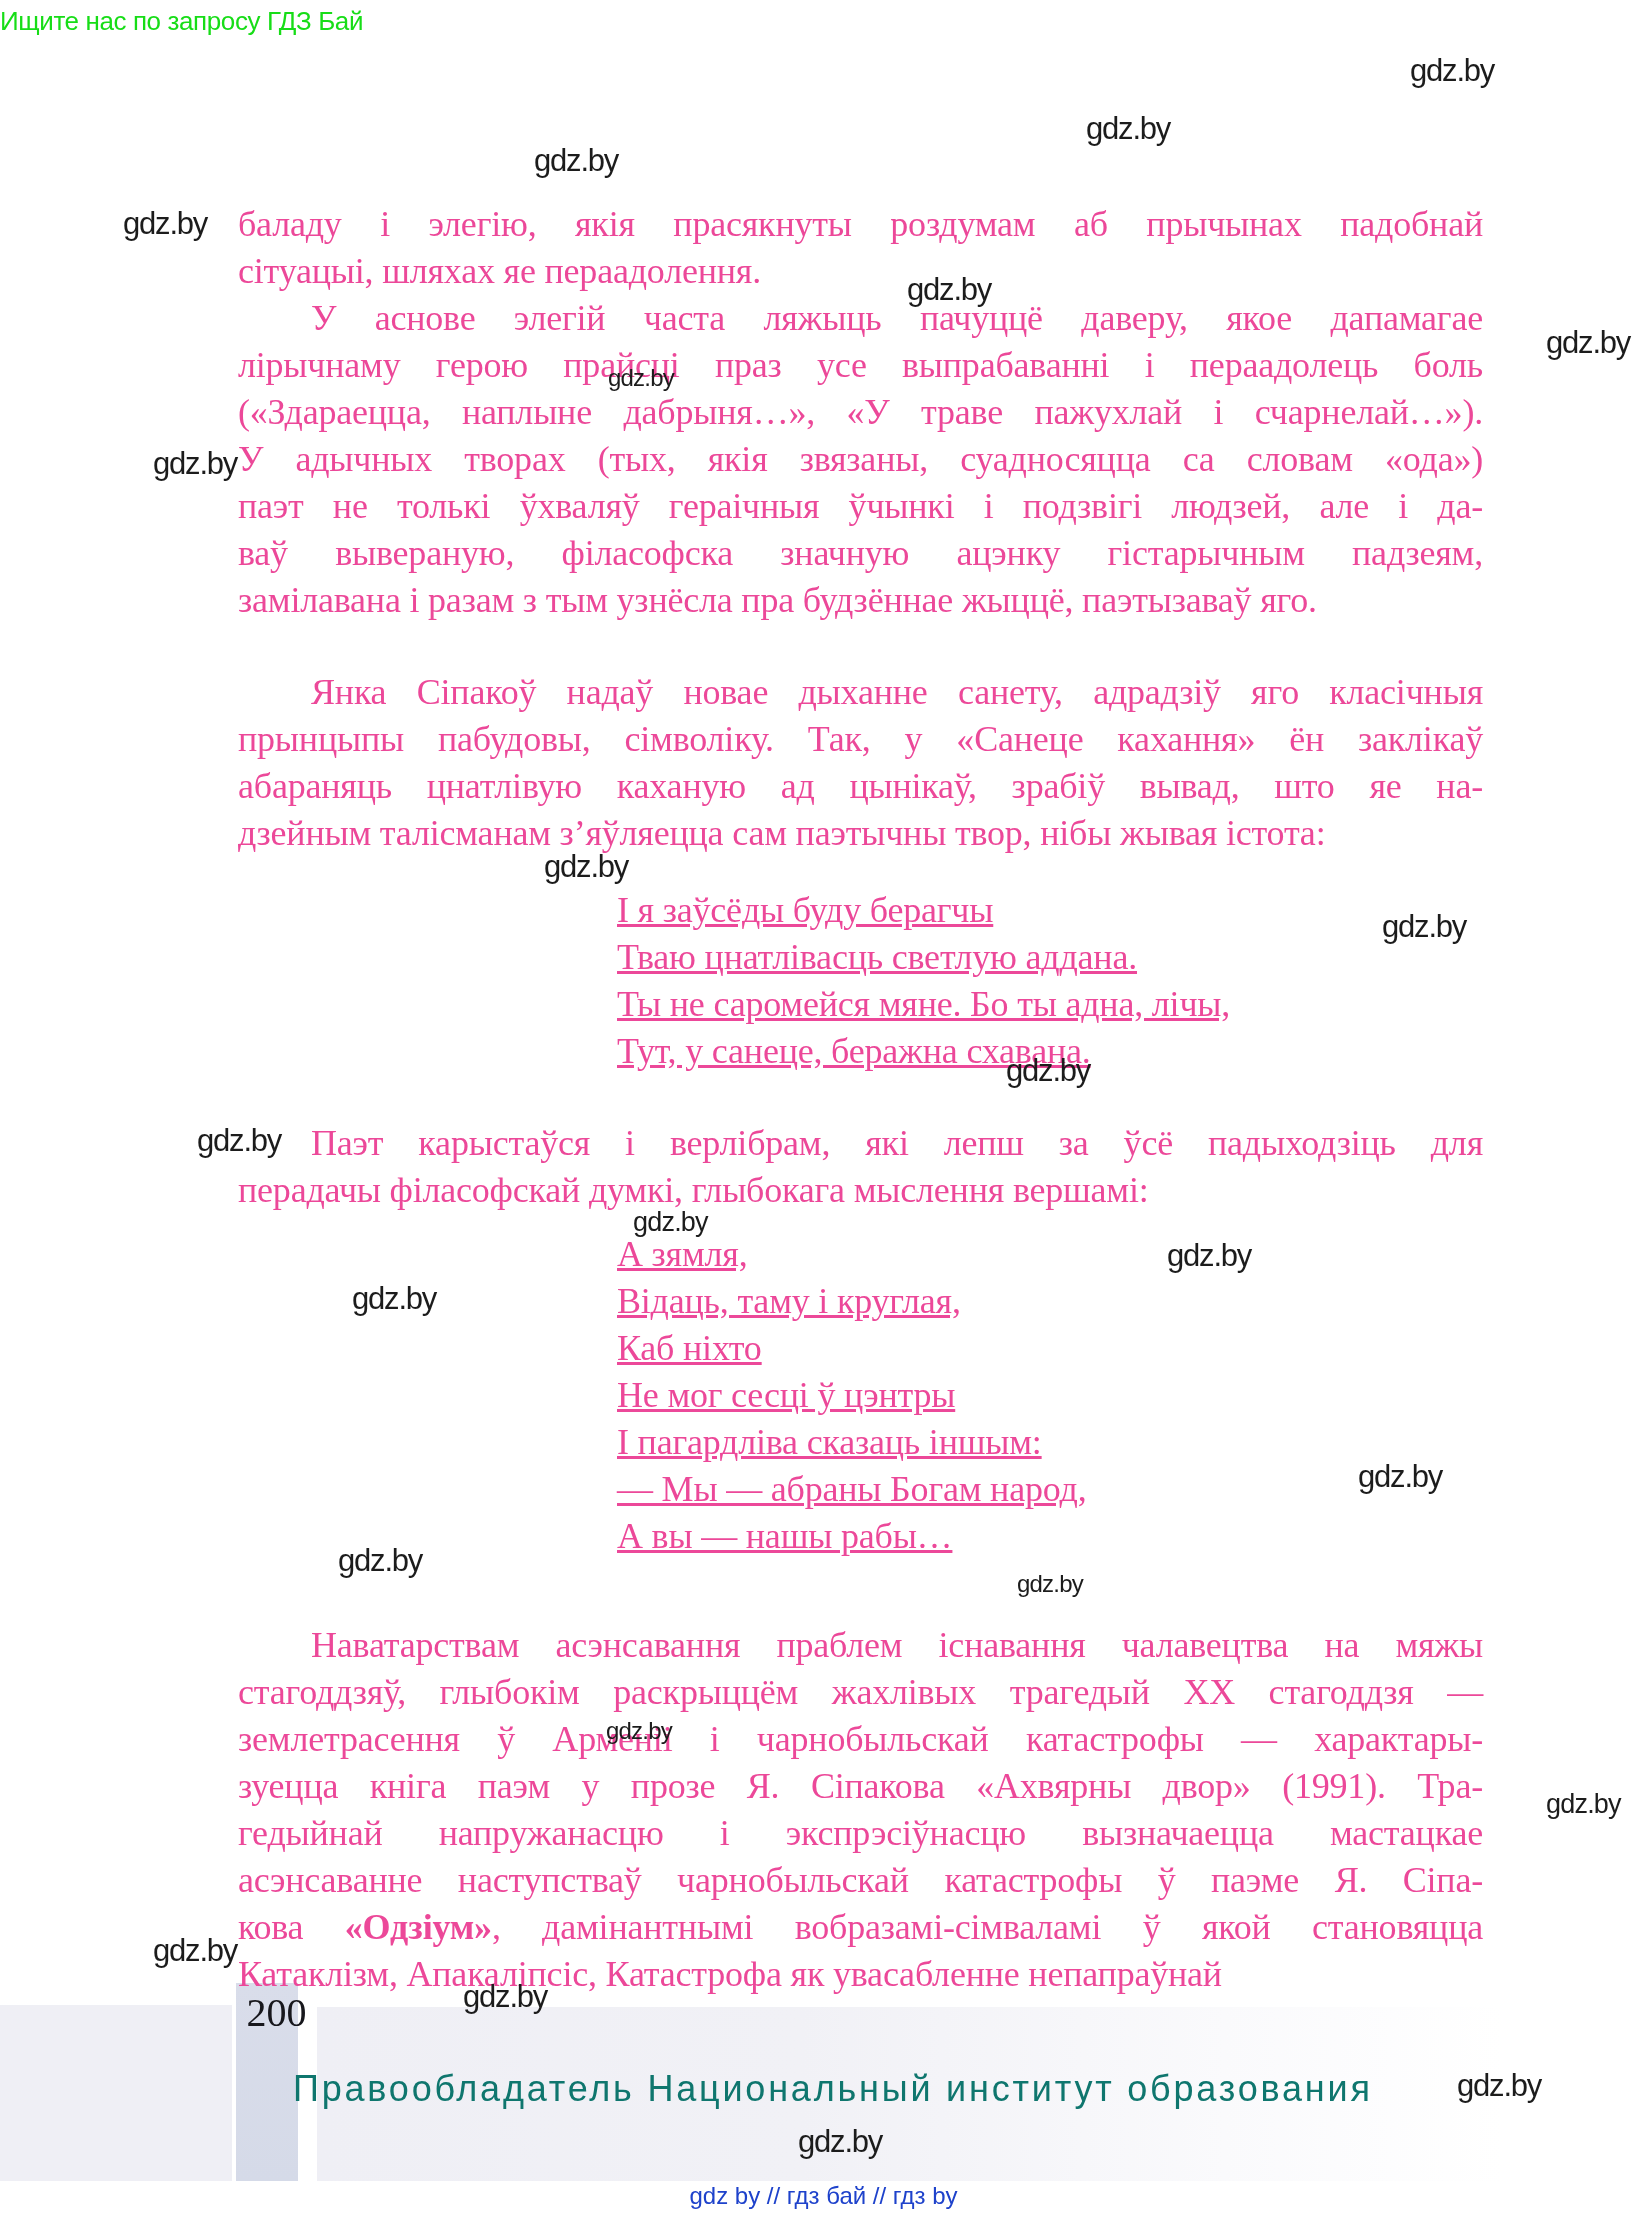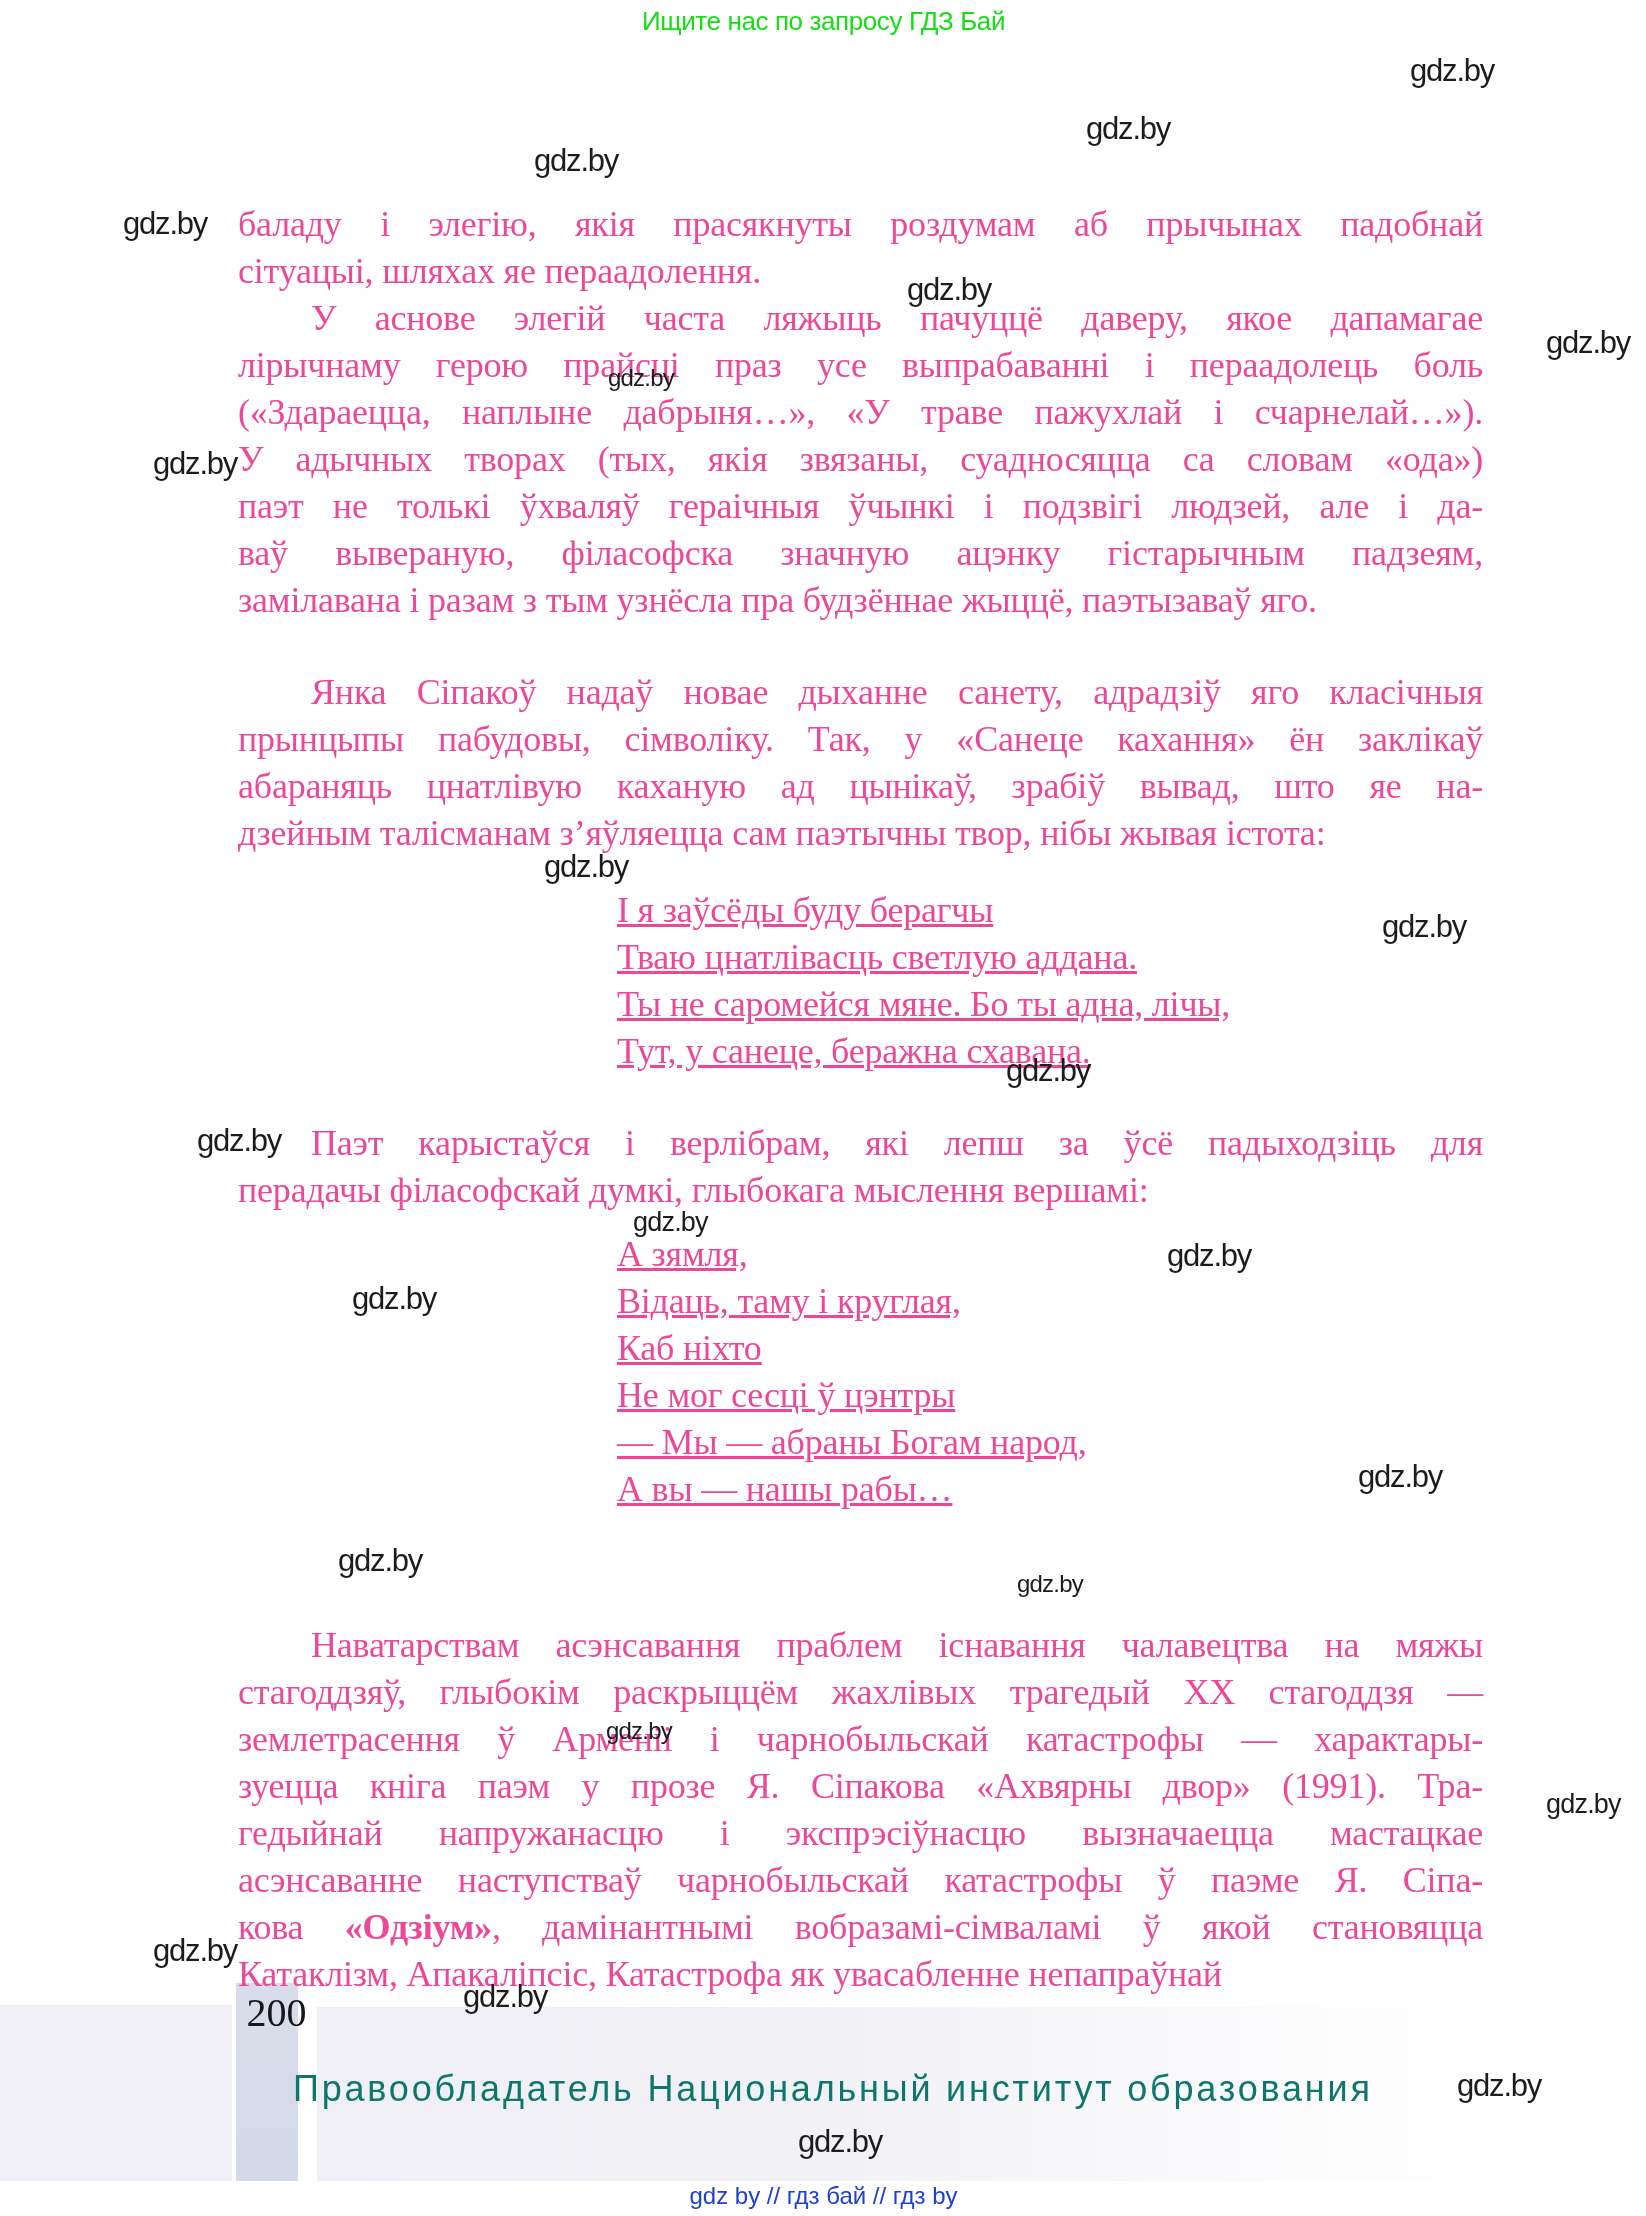--- a/index.html
+++ b/index.html
@@ -3,21 +3,21 @@
 <meta charset="utf-8">
 <style>
   html,body{margin:0;padding:0;}
   body{
     width:1647px;height:2216px;position:relative;background:#ffffff;
     font-family:"Liberation Serif","DejaVu Serif",serif;
     overflow:hidden;
   }
   
   .promo{
-    position:absolute;top:6.4px;left:0;width:1647px;text-align:center;
+    position:absolute;top:6.4px;left:0;width:1647px;text-align:left;
     font-family:"Liberation Sans","DejaVu Sans",sans-serif;
     font-size:26px;letter-spacing:-0.4px;color:#17dd17;
   }
   
   .wm{
     position:absolute;
     font-family:"Liberation Sans","DejaVu Sans",sans-serif;
     font-size:31px;letter-spacing:-1.2px;color:#1c1c1c;white-space:nowrap;
     z-index:3;
   }
@@ -121,20 +121,21 @@
 <div class="block" style="top:1120px">
   <div class="ln j ind">Паэт карыстаўся і верлібрам, які лепш за ўсё падыходзіць для</div>
   <div class="ln">перадачы філасофскай думкі, глыбокага мыслення вершамі:</div>
 </div>
 
 <div class="block verse" style="top:1231px">
   <div class="ln vln">А зямля,</div>
   <div class="ln vln">Відаць, таму і круглая,</div>
   <div class="ln vln">Каб ніхто</div>
   <div class="ln vln">Не мог сесці ў цэнтры</div>
+  <div class="ln vln">І пагардліва сказаць іншым:</div>
   <div class="ln vln">— Мы — абраны Богам народ,</div>
   <div class="ln vln">А вы — нашы рабы…</div>
 </div>
 
 <div class="block" style="top:1622px">
   <div class="ln j ind">Наватарствам асэнсавання праблем існавання чалавецтва на мяжы</div>
   <div class="ln j">стагоддзяў, глыбокім раскрыццём жахлівых трагедый ХХ стагоддзя —</div>
   <div class="ln j">землетрасення ў Арменіі і чарнобыльскай катастрофы — характары-</div>
   <div class="ln j">зуецца кніга паэм у прозе Я. Сіпакова «Ахвярны двор» (1991). Тра-</div>
   <div class="ln j">гедыйнай напружанасцю і экспрэсіўнасцю вызначаецца мастацкае</div>

